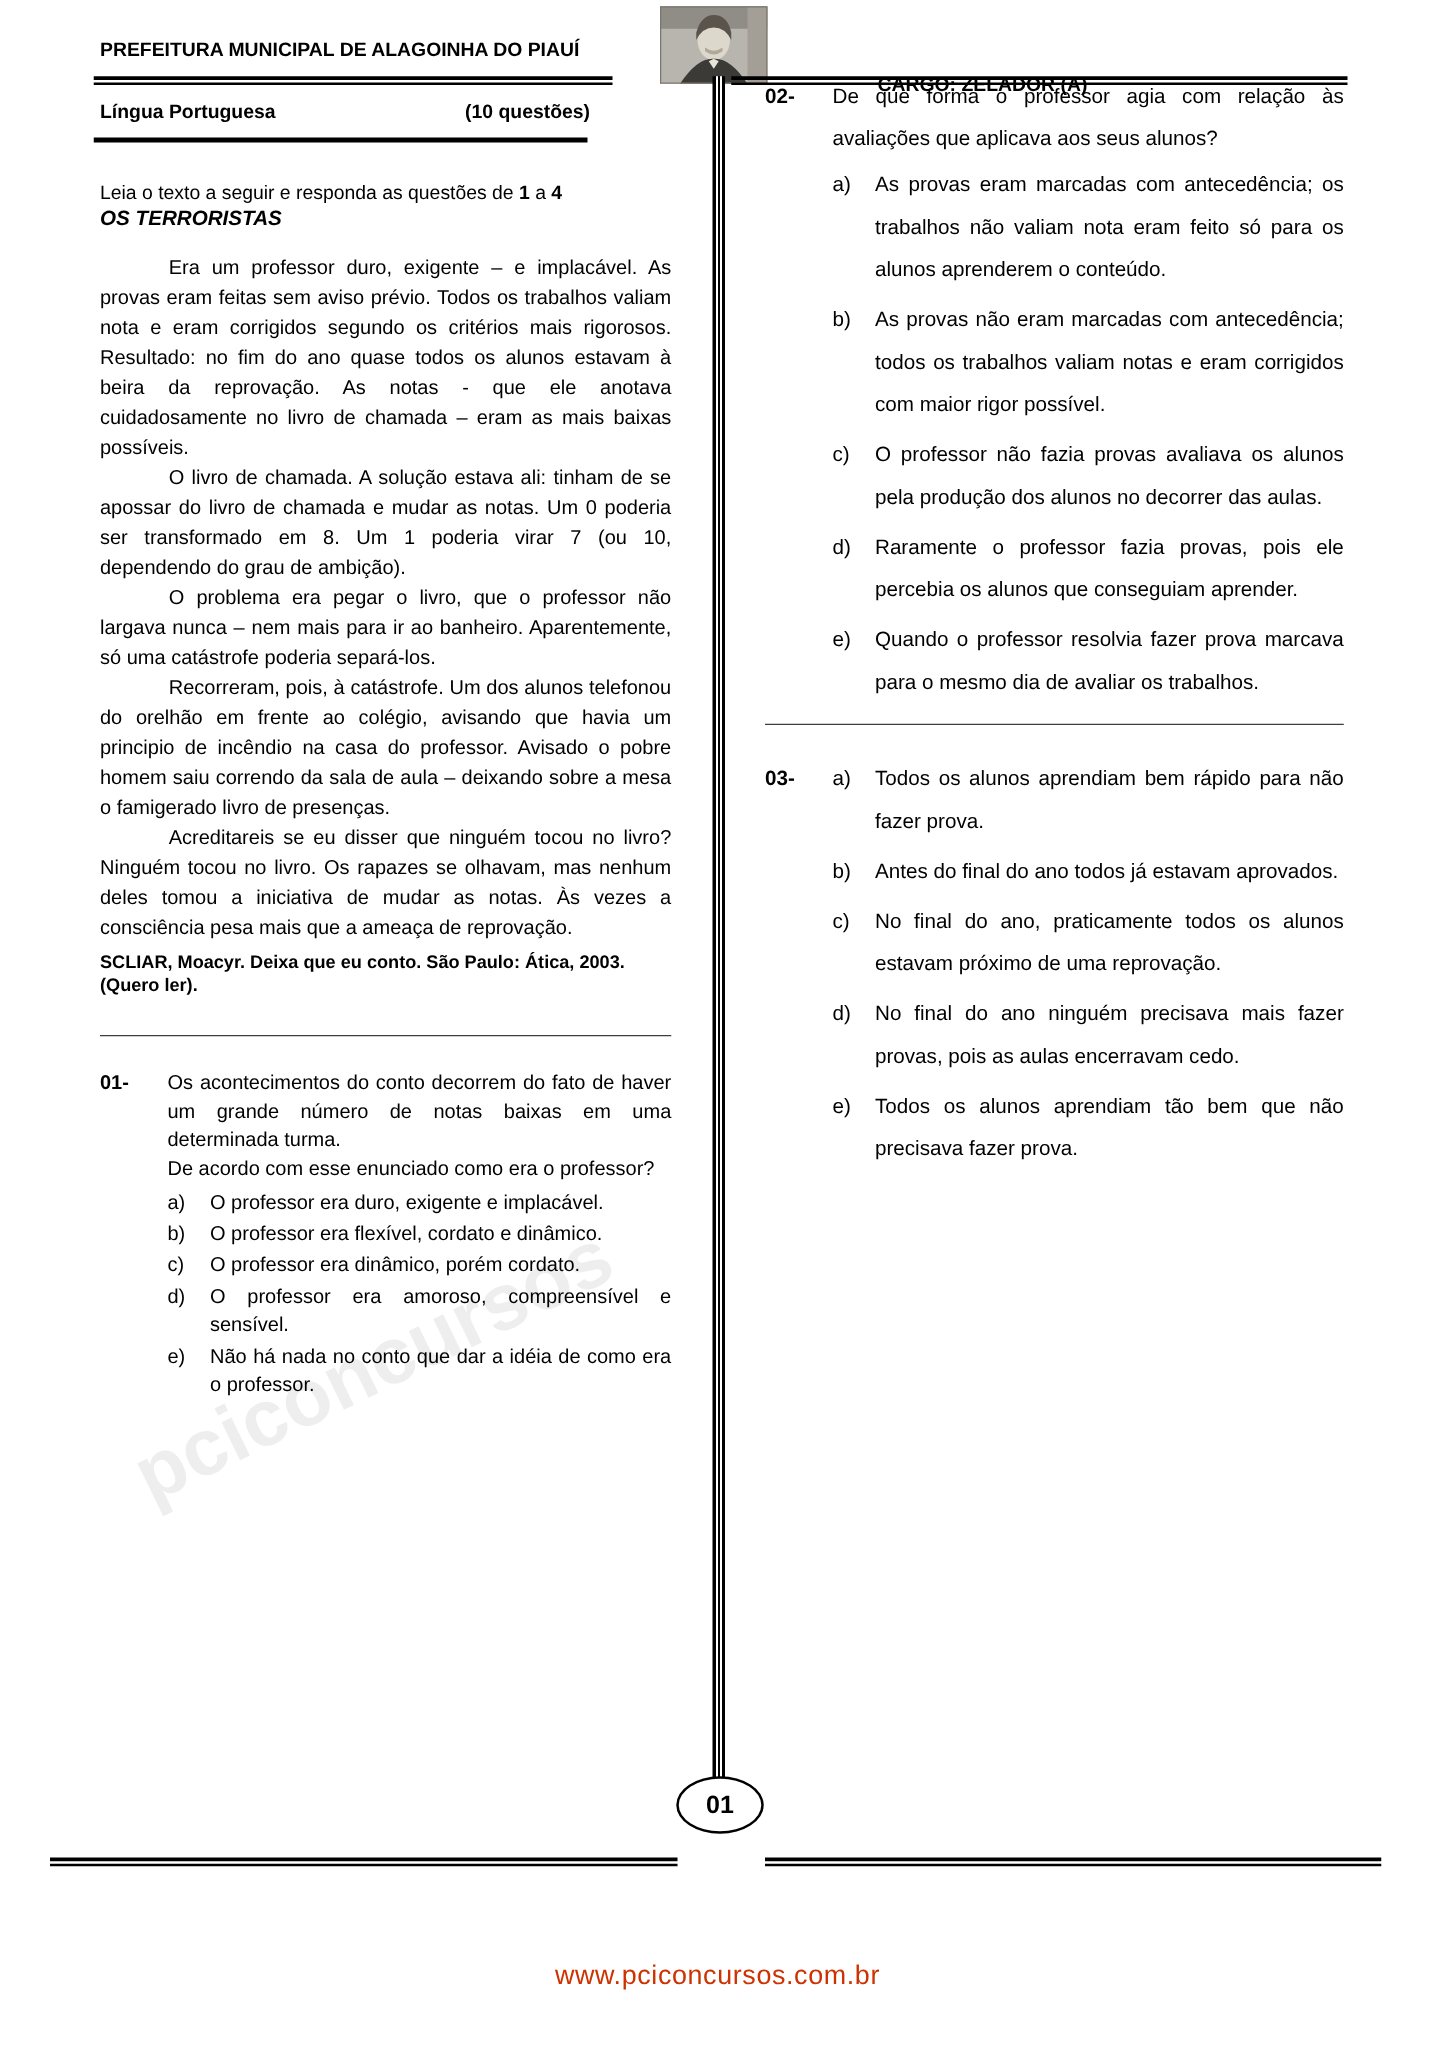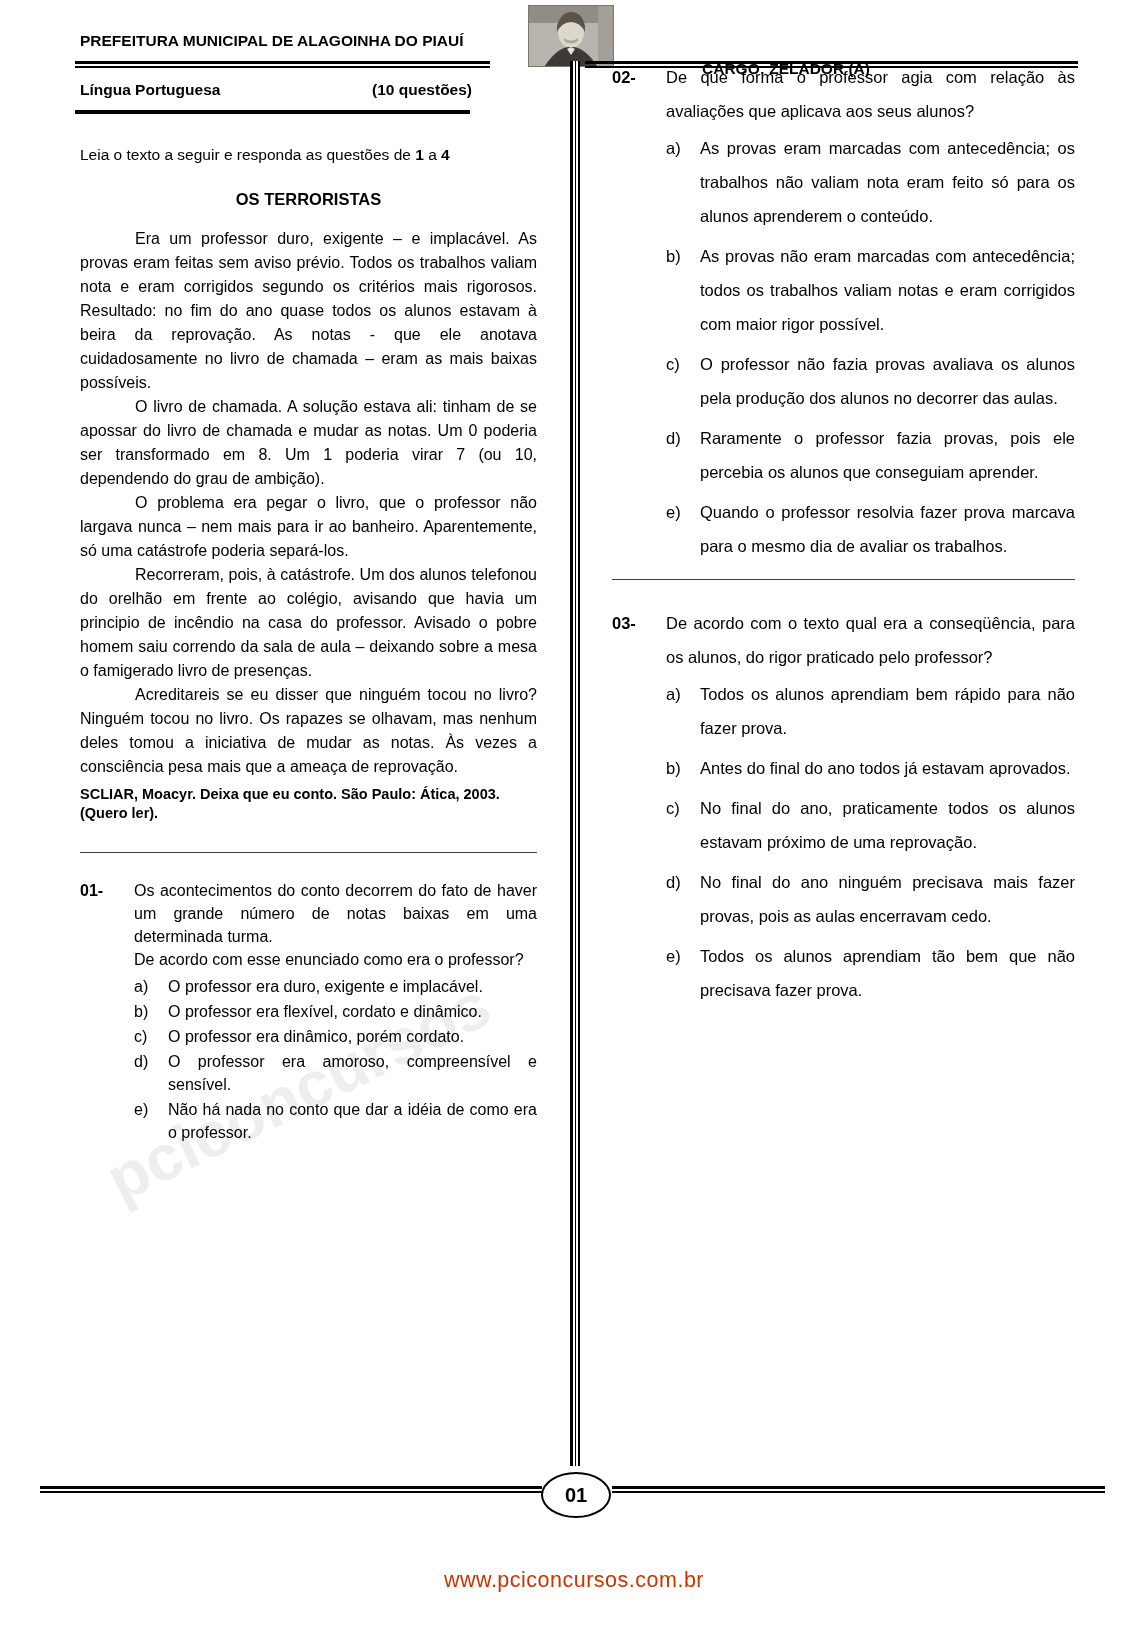--- a/index.html
+++ b/index.html
@@ -28,21 +28,21 @@
 
   .col-divider {
     position:absolute; left:570px; top:61px; width:10px; height:1405px;
     background:linear-gradient(to right, #000 0 2.5px, #fff 2.5px 4.5px, #000 4.5px 6px, #fff 6px 7.5px, #000 7.5px 10px);
   }
 
   .bottom-rule-left  { left:40px;  top:1486px; width:502px; }
   .bottom-rule-right { left:612px; top:1486px; width:493px; }
 
   .page-badge {
-    position:absolute; left:541px; top:1472px; width:70px; height:46px;
+    position:absolute; left:541px; top:1421px; width:70px; height:46px;
     border:2.5px solid #000; border-radius:50%; background:#fff;
     display:flex; align-items:center; justify-content:center;
     font-weight:bold; font-size:20px; z-index:5;
   }
 
   .footer-url {
     position:absolute; left:0; top:1568px; width:100%;
     text-align:center; font-size:21.5px; color:#cc3300; letter-spacing:0.5px;
   }
 
@@ -54,21 +54,21 @@
   }
 
   
   .col-left  { position:absolute; left:80px; top:78px; width:457px; }
   .col-right { position:absolute; left:612px; top:60px; width:463px; }
 
   .lingua-row { display:flex; justify-content:space-between; width:392px; font-weight:bold; font-size:15.5px; line-height:24px;gap:12px; }
   .lingua-rule { width:395px; margin-top:8px; margin-left:-5px; }
 
   .instruction { margin-top:30px; font-size:15.5px; line-height:22px; }
-  .text-title  { margin-top:24px; width:100%; text-align:center; font-weight:bold; font-size:16.5px; }
+  .text-title  { width:100%; font-weight:bold; font-size:16.5px;font-style:italic; }
 
   .story { margin-top:18px; }
   .story p { text-indent:55px; text-align:justify; line-height:24px; font-size:16px; }
 
   .citation { margin-top:6px; font-weight:bold; font-size:14.5px; line-height:19.5px; }
 
   .sep-line { border-top:1.6px solid #3d3d3d; width:100%; }
   .sep-left  { margin-top:28px; }
   .sep-right { margin-top:16px; }
 
@@ -200,21 +200,20 @@
           </div>
         </div>
       </div>
     </div>
 
     <div class="sep-line sep-right"></div>
 
     <div class="q q-right q3">
       <div class="q-num">03-</div>
       <div class="q-body">
-        <div class="q-stem">De acordo com o texto qual era a conseqüência, para os alunos, do rigor praticado pelo professor?</div>
         <div class="opts">
           <div class="opt">
             <span class="opt-letter">a)</span>
             <span class="opt-text">Todos os alunos aprendiam bem rápido para não fazer prova.</span>
           </div>
           <div class="opt">
             <span class="opt-letter">b)</span>
             <span class="opt-text">Antes do final do ano todos já estavam aprovados.</span>
           </div>
           <div class="opt">

